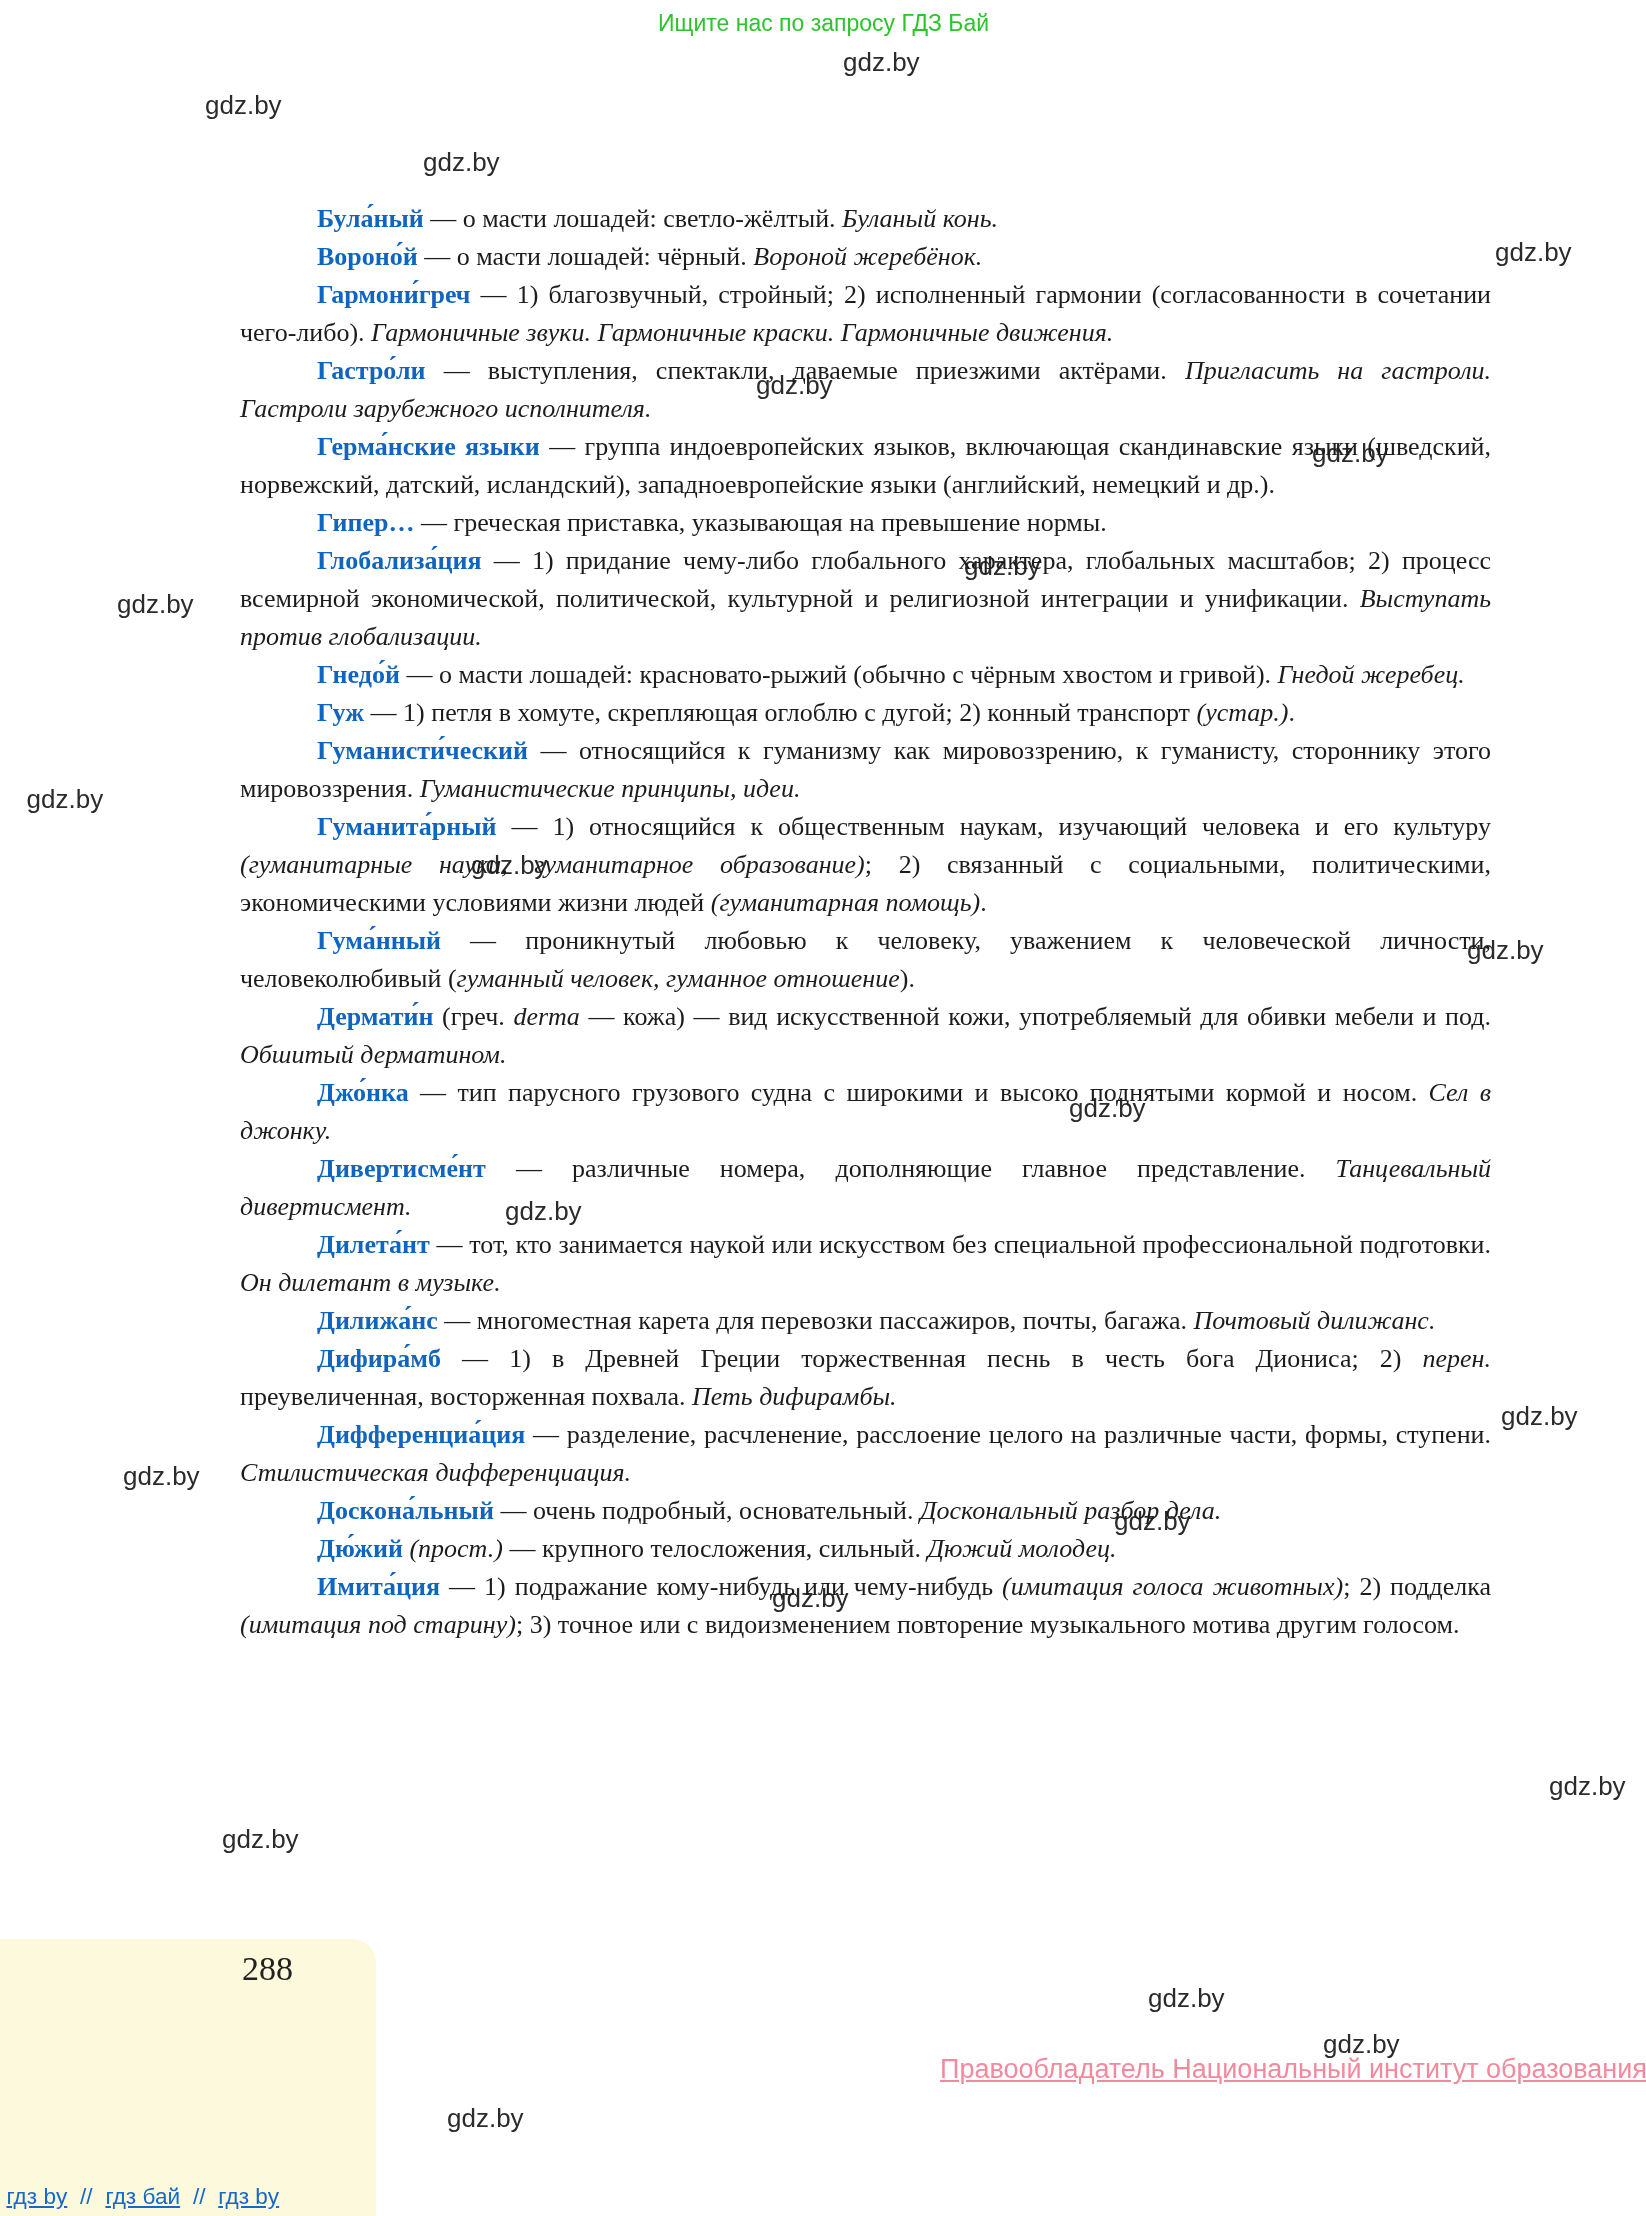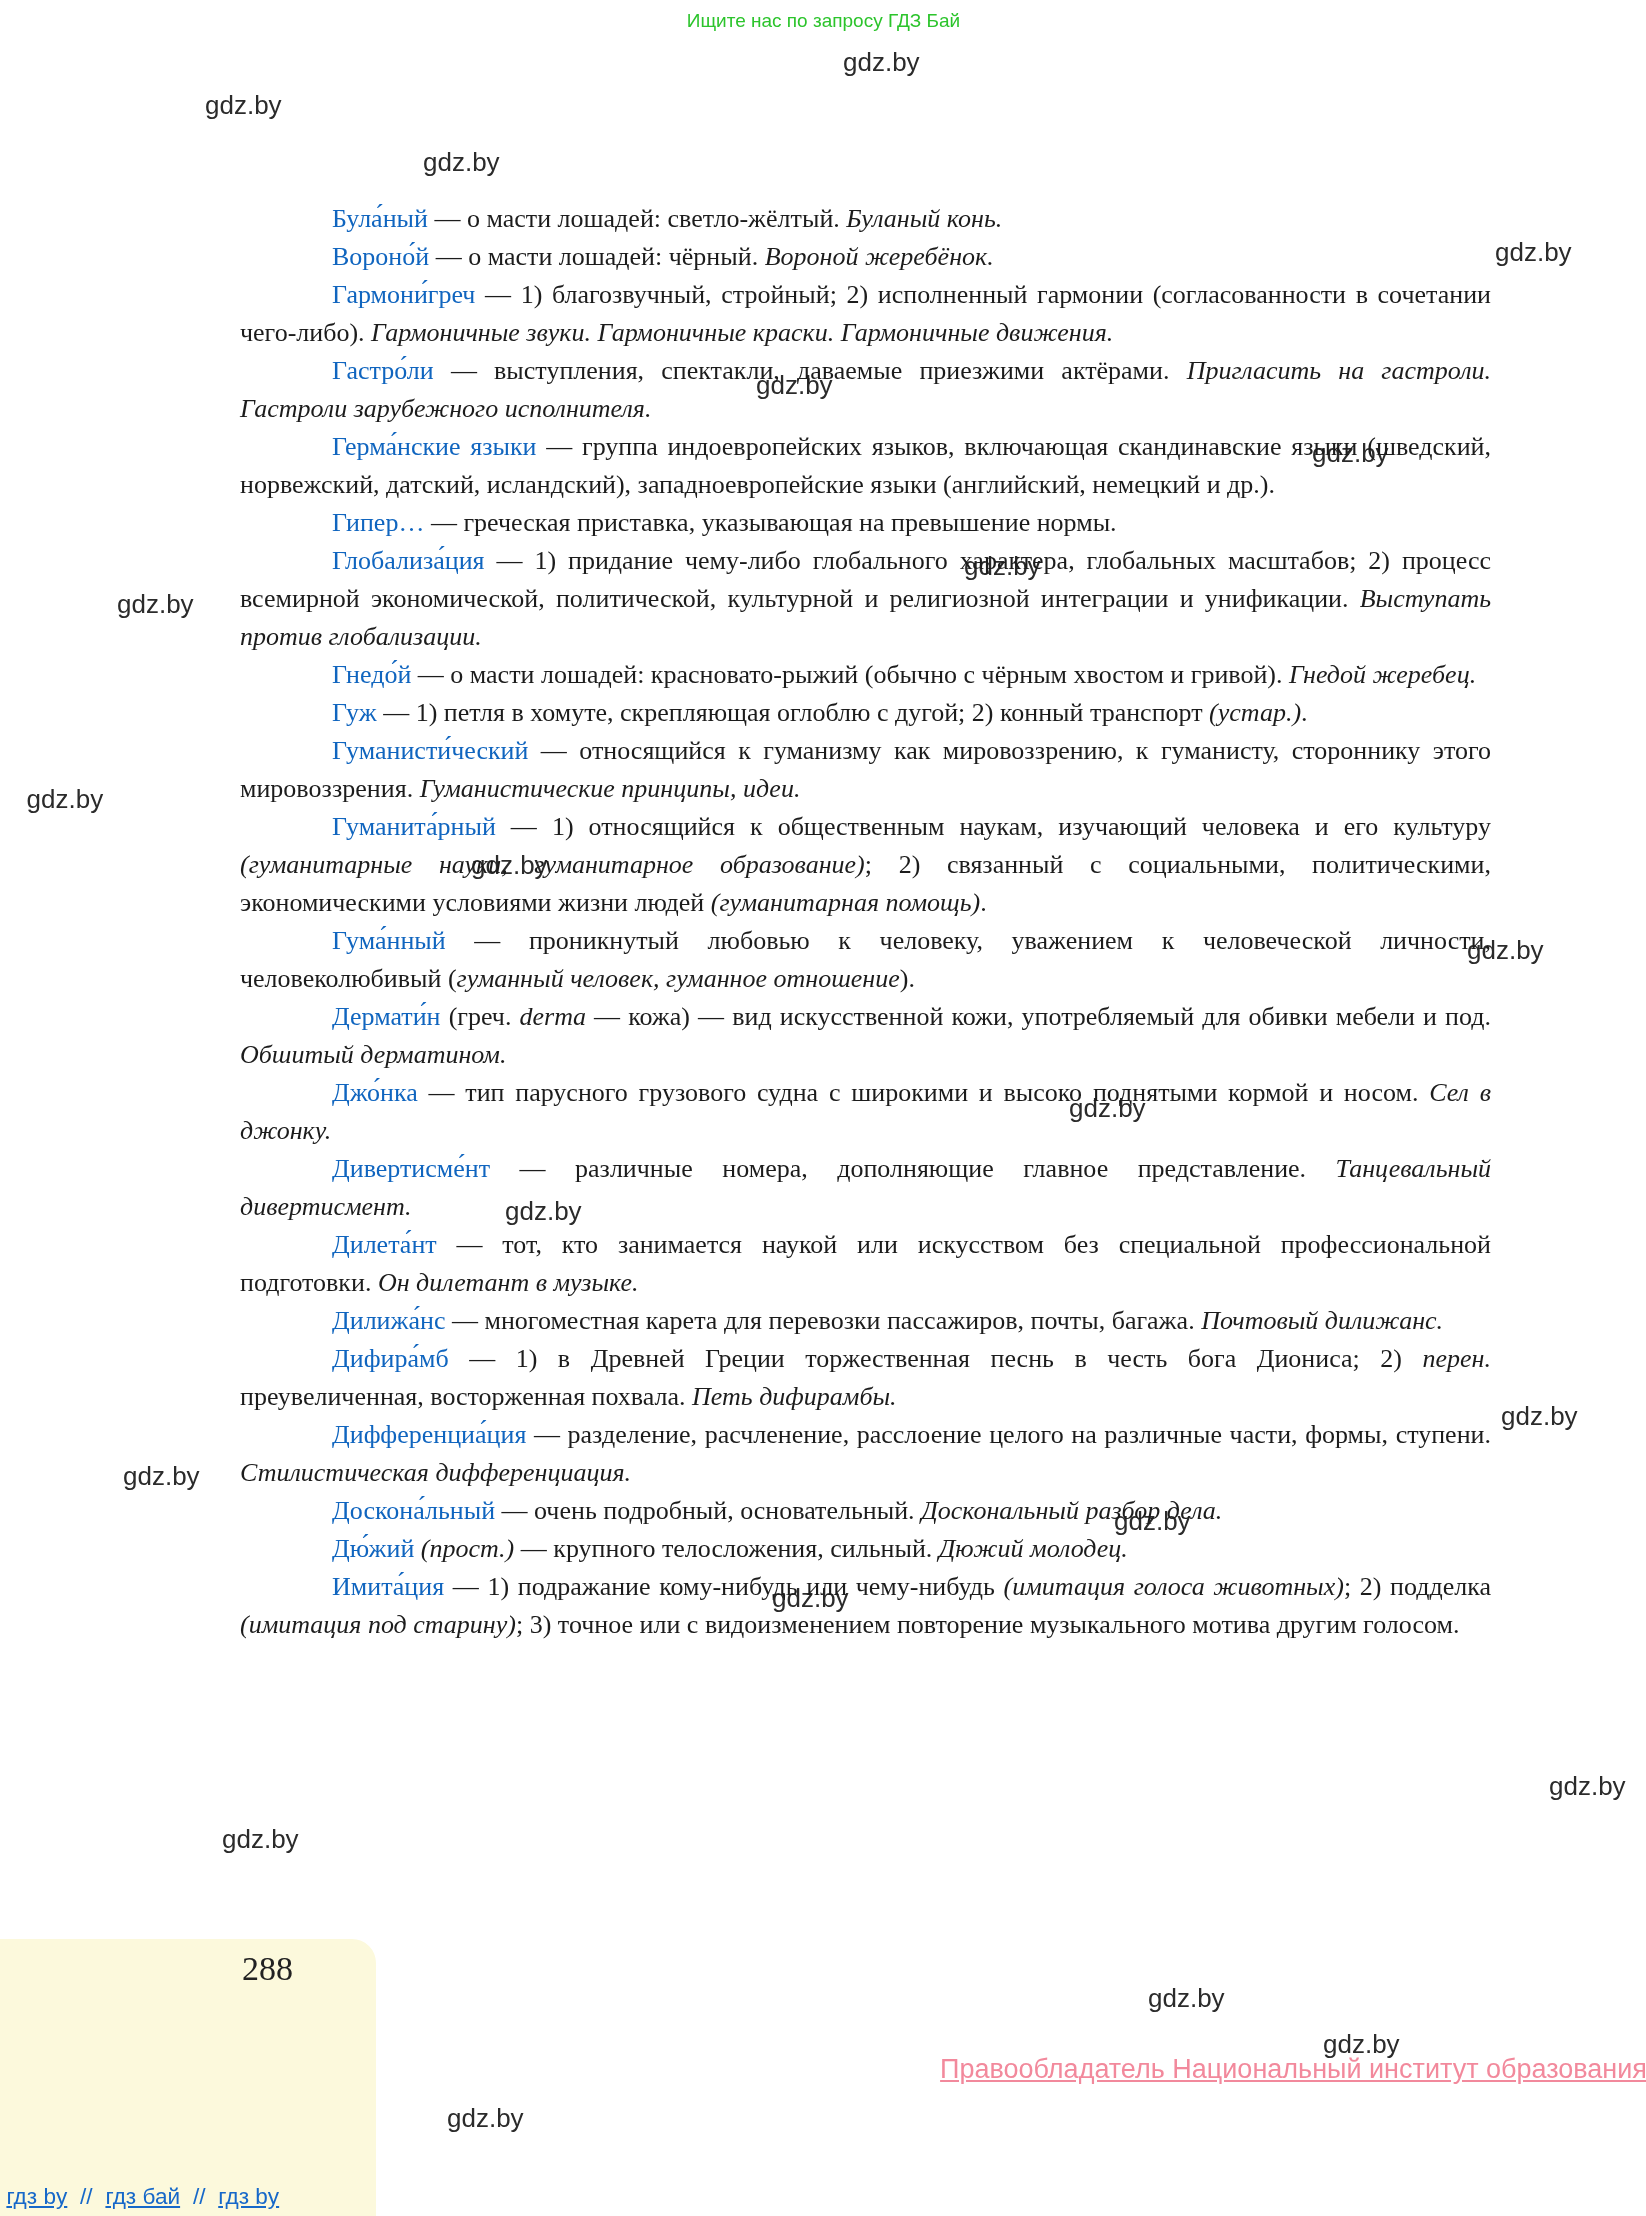--- a/index.html
+++ b/index.html
@@ -6,35 +6,35 @@
   body {
     width:1647px; height:2216px; position:relative; overflow:hidden;
     background:#ffffff;
     font-family:"Liberation Serif", serif;
     color:var(--body_text, #1c1c1c);
   }
   .promo {
     position:absolute; top:9.7px; left:0; width:100%;
     text-align:center;
     font-family:"Liberation Sans", sans-serif;
-    font-size:19px; color:var(--promo_green, #2cc42c);
+    font-size:23px; color:var(--promo_green, #2cc42c);
   }
   .watermark {
     position:absolute;
     font-family:"Liberation Sans", sans-serif;
     font-size:26px; color:var(--watermark_text, #2b2b2b);
     white-space:nowrap;
   }
   .dictionary {
     position:absolute; left:240px; top:200px; width:1251px;
     font-size:26px; line-height:38px;
     text-align:justify;
   }
   .entry { margin:0; text-indent:77px; }
-  .term { color:var(--term_blue, #1065bf); font-weight:normal;margin-left:15px; }
+  .term { color:var(--term_blue, #1065bf); font-weight:bold; }
   .it { font-style:italic; }
   .page-block {
     position:absolute; left:0; top:1939px; width:376px; height:350px;
     background:var(--page_block_bg, #fcf9dc);
     border-radius:0 24px 0 0;
   }
   .page-number {
     position:absolute; left:242px; top:11.3px;
     font-family:"Liberation Serif", serif;
     font-size:34px; color:#222222;

